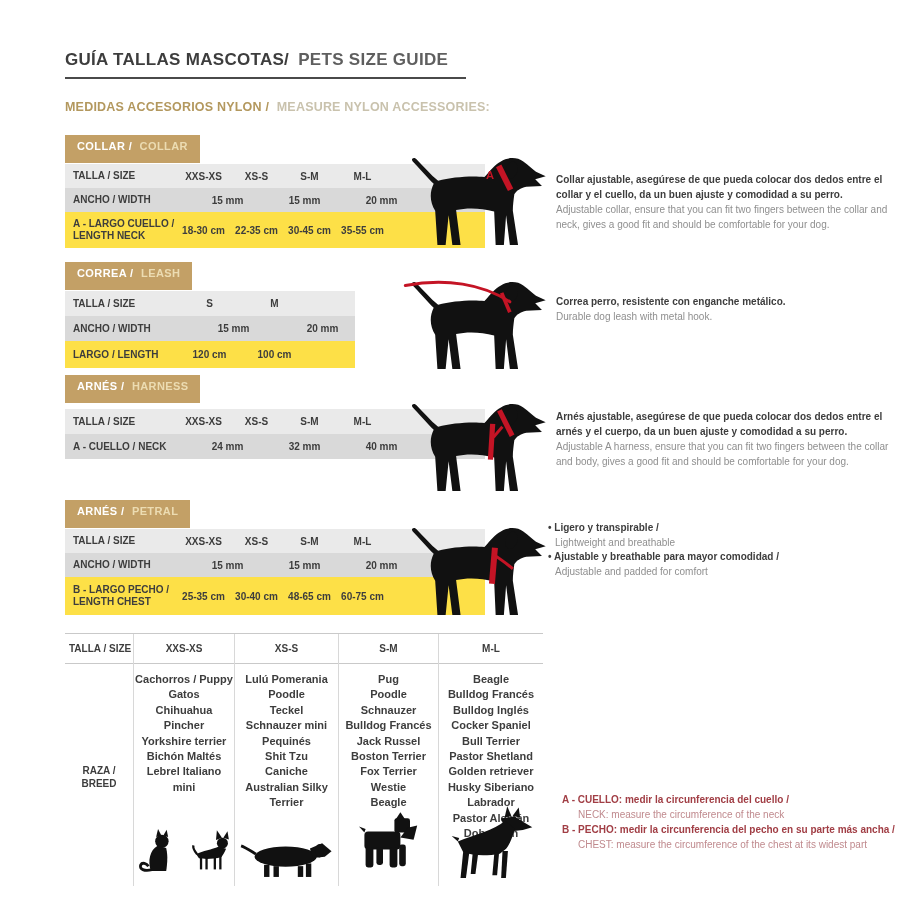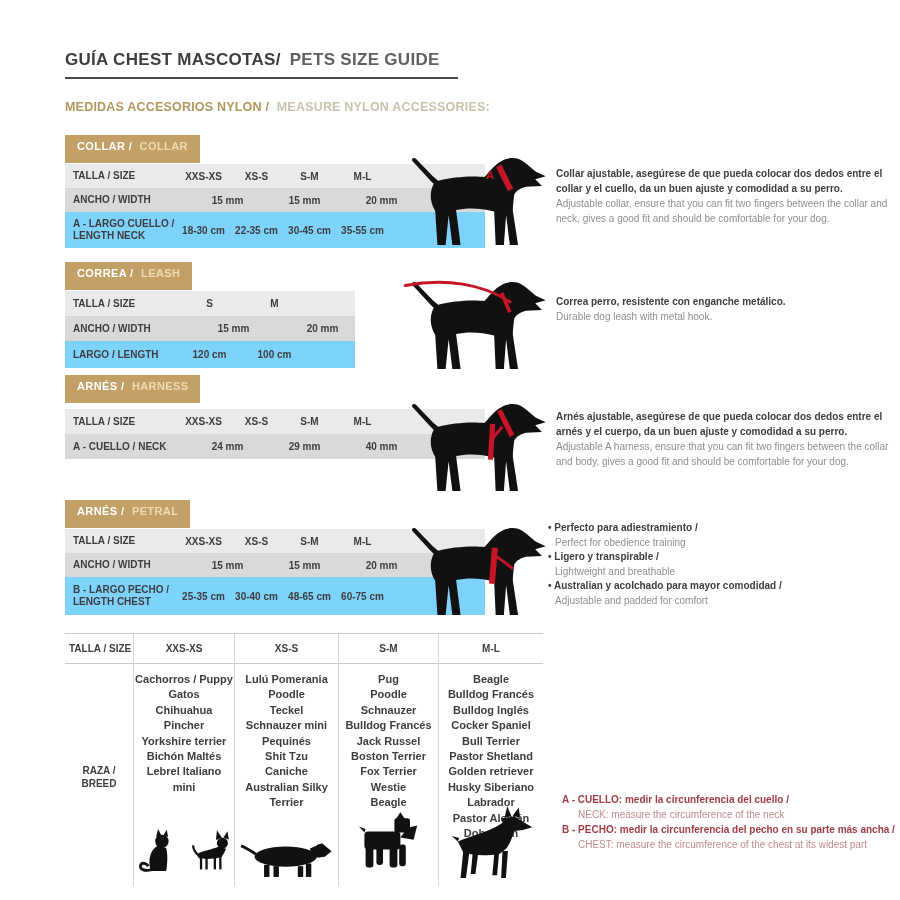--- a/index.html
+++ b/index.html
@@ -20,21 +20,21 @@
   .badge { left:65px; height:28px; line-height:22px; background:#c3a066;
     padding:0 12px; font-size:11px; font-weight:bold; letter-spacing:.4px; }
   .badge .b-es { color:#ffffff; }
   .badge .b-en { color:#ecdcb2; margin-left:4px; }
 
   
   .size-table { left:65px; font-size:10px; font-weight:bold; }
   .t-row { display:flex; align-items:center; }
   .t-row.head { background:#eaeaea; }
   .t-row.mid  { background:#d9d9d9;gap:24px; }
-  .t-row.white{ background:#7dd3fc; }
+  .t-row.white{ background:#fde047; }
   .t-cell { text-align:center; }
   .t-cell.lbl { width:112px; text-align:left; padding-left:8px; white-space:pre-line; line-height:1.2; }
   .w4 .t-cell.val { width:53px; }
   .w2 .t-cell.val { width:65px; }
 
   
   .desc { left:556px; width:340px; font-size:10px; line-height:1.5; }
   .desc .d-es { font-weight:bold; color:#3d3d3d; }
   .desc .d-en { color:#8f8f8f; }
 
@@ -81,21 +81,21 @@
           L194,46 L180,50 L189,59 L168,60 C160,62 155,65 152,70 C151,78 150,85 150,92
           L157,138 L146,138 L141,98 L138,138 L127,138 L125,93
           C107,88 88,88 74,91 L80,138 L69,138 L64,98 L60,138 L49,138 L46,92
           C39,81 38,68 44,56 Z"></path>
         <ellipse class="sil" cx="148" cy="38" rx="8" ry="12" transform="rotate(18 148 38)"></ellipse>
       </g>
     </defs>
   </svg>
 
   <div class="abs title">
-    <span class="t-es">GUÍA CHEST MASCOTAS/</span>
+    <span class="t-es">GUÍA TALLAS MASCOTAS/</span>
     <span class="t-en">PETS SIZE GUIDE</span>
   </div>
   <div class="abs subtitle">
     <span class="s-es">MEDIDAS ACCESORIOS NYLON /</span>
     <span class="s-en">MEASURE NYLON ACCESSORIES:</span>
   </div>
 
   <div class="abs badge" style="top:135px">
     <span class="b-es">COLLAR /</span>
     <span class="b-en">COLLAR</span>
@@ -122,21 +122,21 @@
       <div class="t-cell val">22-35 cm</div>
       <div class="t-cell val">30-45 cm</div>
       <div class="t-cell val">35-55 cm</div>
     </div>
   </div>
   <svg class="abs" style="left:398px; top:142px" width="155" height="112" viewBox="0 0 200 150">
     <use href="#dog-body"></use>
     <path class="accent" d="M131,32 L147,64" stroke-width="8"></path>
     <text x="114" y="50" font-size="15" font-weight="bold" fill="#c41425" font-family="Liberation Sans, sans-serif">A</text>
   </svg>
-  <div class="abs desc" style="top:166px">
+  <div class="abs desc" style="top:172px">
     <span class="d-es">Collar ajustable, asegúrese de que pueda colocar dos dedos entre el collar y el cuello, da un buen ajuste y comodidad a su perro.</span>
     <br>
     <span class="d-en">Adjustable collar, ensure that you can fit two fingers between the collar and neck, gives a good fit and should be comfortable for your dog.</span>
   </div>
 
   <div class="abs badge" style="top:262px">
     <span class="b-es">CORREA /</span>
     <span class="b-en">LEASH</span>
   </div>
   <div class="abs size-table w2" style="top:291px">
@@ -175,21 +175,21 @@
     <div class="t-row head" style="height:25px">
       <div class="t-cell lbl">TALLA / SIZE</div>
       <div class="t-cell val">XXS-XS</div>
       <div class="t-cell val">XS-S</div>
       <div class="t-cell val">S-M</div>
       <div class="t-cell val">M-L</div>
     </div>
     <div class="t-row mid" style="height:25px">
       <div class="t-cell lbl">A - CUELLO / NECK</div>
       <div class="t-cell val">24 mm</div>
-      <div class="t-cell val">29 mm</div>
+      <div class="t-cell val">32 mm</div>
       <div class="t-cell val">40 mm</div>
       <div class="t-cell val">48 mm</div>
     </div>
   </div>
   <svg class="abs" style="left:398px; top:388px" width="155" height="112" viewBox="0 0 200 150">
     <use href="#dog-body"></use>
     <path class="accent" d="M132,30 L149,64" stroke-width="7"></path>
     <path class="accent" d="M123,48 L120,96" stroke-width="7"></path>
     <path class="accent" d="M136,52 L124,66" stroke-width="4"></path>
   </svg>
@@ -227,29 +227,25 @@
       <div class="t-cell val">60-75 cm</div>
     </div>
   </div>
   <svg class="abs" style="left:398px; top:512px" width="155" height="112" viewBox="0 0 200 150">
     <use href="#dog-body"></use>
     <path class="accent" d="M126,48 L122,96" stroke-width="8"></path>
     <path class="accent" d="M150,76 C140,68 132,62 125,58" stroke-width="4"></path>
   </svg>
   <div class="abs bullets" style="top:521px">
     <div class="bullet">
-      <div class="b-es">Perfecto para adiestramiento /</div>
-      <div class="b-en">Perfect for obedience training</div>
-    </div>
-    <div class="bullet">
       <div class="b-es">Ligero y transpirable /</div>
       <div class="b-en">Lightweight and breathable</div>
     </div>
     <div class="bullet">
-      <div class="b-es">Australian y acolchado para mayor comodidad /</div>
+      <div class="b-es">Ajustable y breathable para mayor comodidad /</div>
       <div class="b-en">Adjustable and padded for comfort</div>
     </div>
   </div>
 
   <div class="abs breed-table">
     <div class="bt-col" style="width:68px">
       <div class="bt-head-cell talla">TALLA /  SIZE</div>
       <div class="bt-body-cell">
         <div class="raza">RAZA /
 BREED</div>

